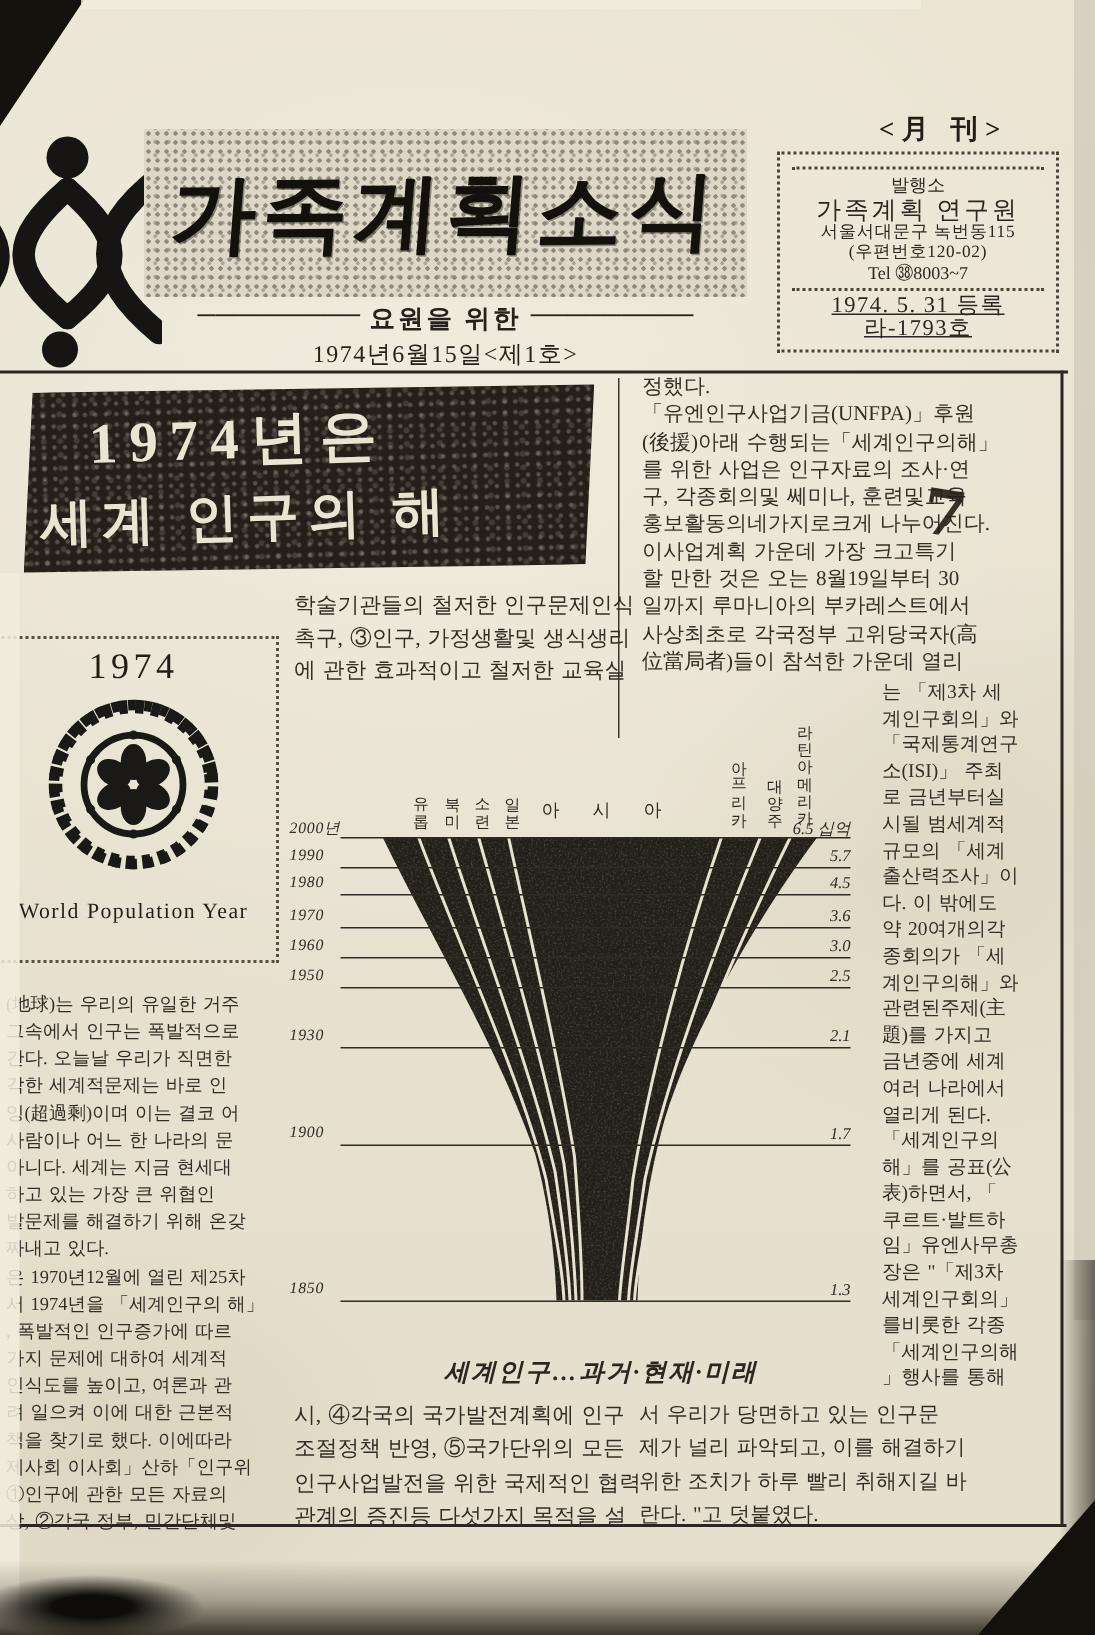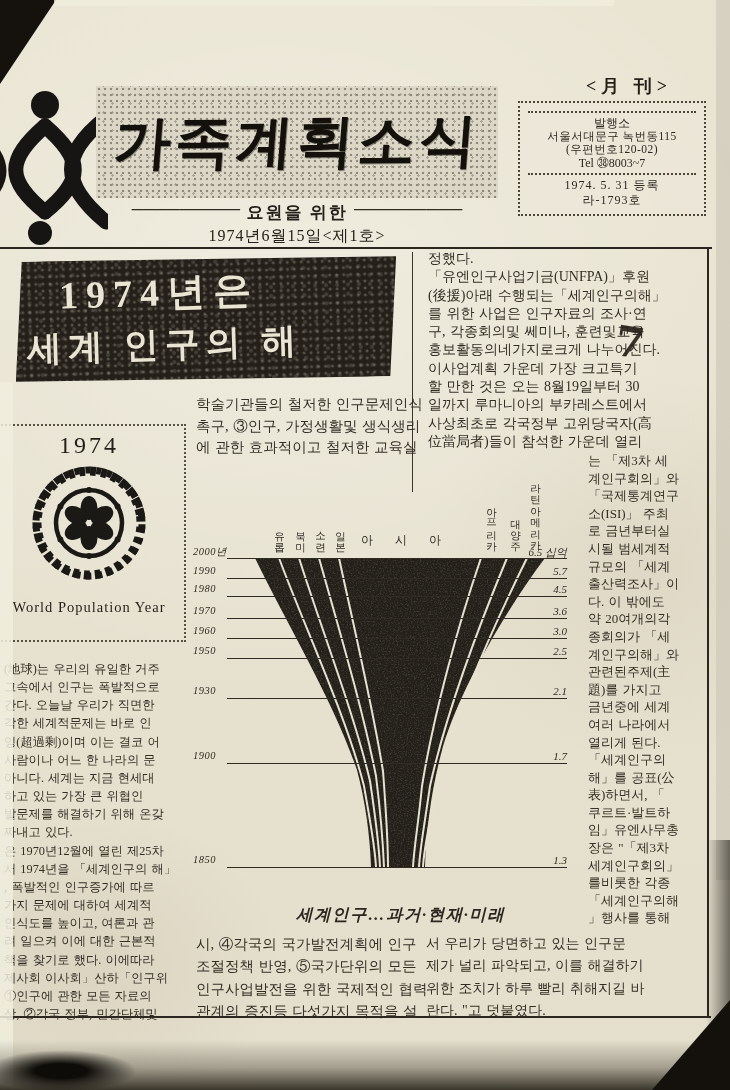--- a/index.html
+++ b/index.html
@@ -51,21 +51,21 @@
     font-weight:bold;letter-spacing:5px;color:#221e17;}
   .pub-box{left:518px;top:101px;width:188px;border:2px dotted #4a4538;
     padding:5px 6px 6px;box-sizing:border-box;text-align:center;
     font-size:12px;line-height:14px;color:#2b2720;background:rgba(238,233,221,.35);}
   .pub-box .names div{letter-spacing:3px;line-height:14.5px;}
   .pdiv{border-top:2px dotted #4a4538;margin:3px 2px;}
   .office-name{font-size:16.5px;letter-spacing:2px;line-height:19px;}
   .office-label{font-size:12px;}
   .addr,.postal{font-size:11.5px;line-height:13px;letter-spacing:.5px;}
   .tel{font-size:12px;line-height:14px;}
-  .reg{font-size:12px;line-height:15px;letter-spacing:1px;}
+  .reg{font-size:15px;line-height:15px;letter-spacing:1px;text-decoration:underline;}
   .ink-blot{display:inline-block;width:12px;height:13px;border-radius:50% 40% 55% 45%;
     background:#1c1914;vertical-align:-2px;}
 
   
   .rule-top{left:0;top:247px;width:712px;height:0;border-top:2.5px solid #2b2720;}
   .rule-bottom{left:0;top:1016px;width:711px;height:0;border-top:2.5px solid #2b2720;}
   .rule-right{left:707px;top:247px;width:0;height:771px;border-left:2px solid #2b2720;}
   .rule-col{left:412px;top:252px;width:0;height:240px;border-left:1.5px solid #3a352c;}
 
   
@@ -135,20 +135,21 @@
 
   <div class="abs subtitle"><span class="dash">─────────</span> <span>요원을 위한</span> <span class="dash">─────────</span></div>
 
   <div class="abs dateline"><span>1974년6월15일</span><span class="issue">&lt;제1호&gt;</span></div>
 
   <div class="abs monthly">&lt;月 刊&gt;</div>
 
   <div class="abs pub-box">
     <div class="pdiv"></div>
     <div class="office-label">발행소</div>
+    <div class="office-name">가족계획 연구원</div>
     <div class="addr">서울서대문구 녹번동115</div>
     <div class="postal">(우편번호120-02)</div>
     <div class="tel">Tel  ㊳8003~7</div>
     <div class="pdiv"></div>
     <div class="reg">1974. 5. 31 등록</div>
     <div class="reg">라-1793호</div>
   </div>
 
   <div class="abs rule-top"></div>
   <div class="abs rule-bottom"></div>

